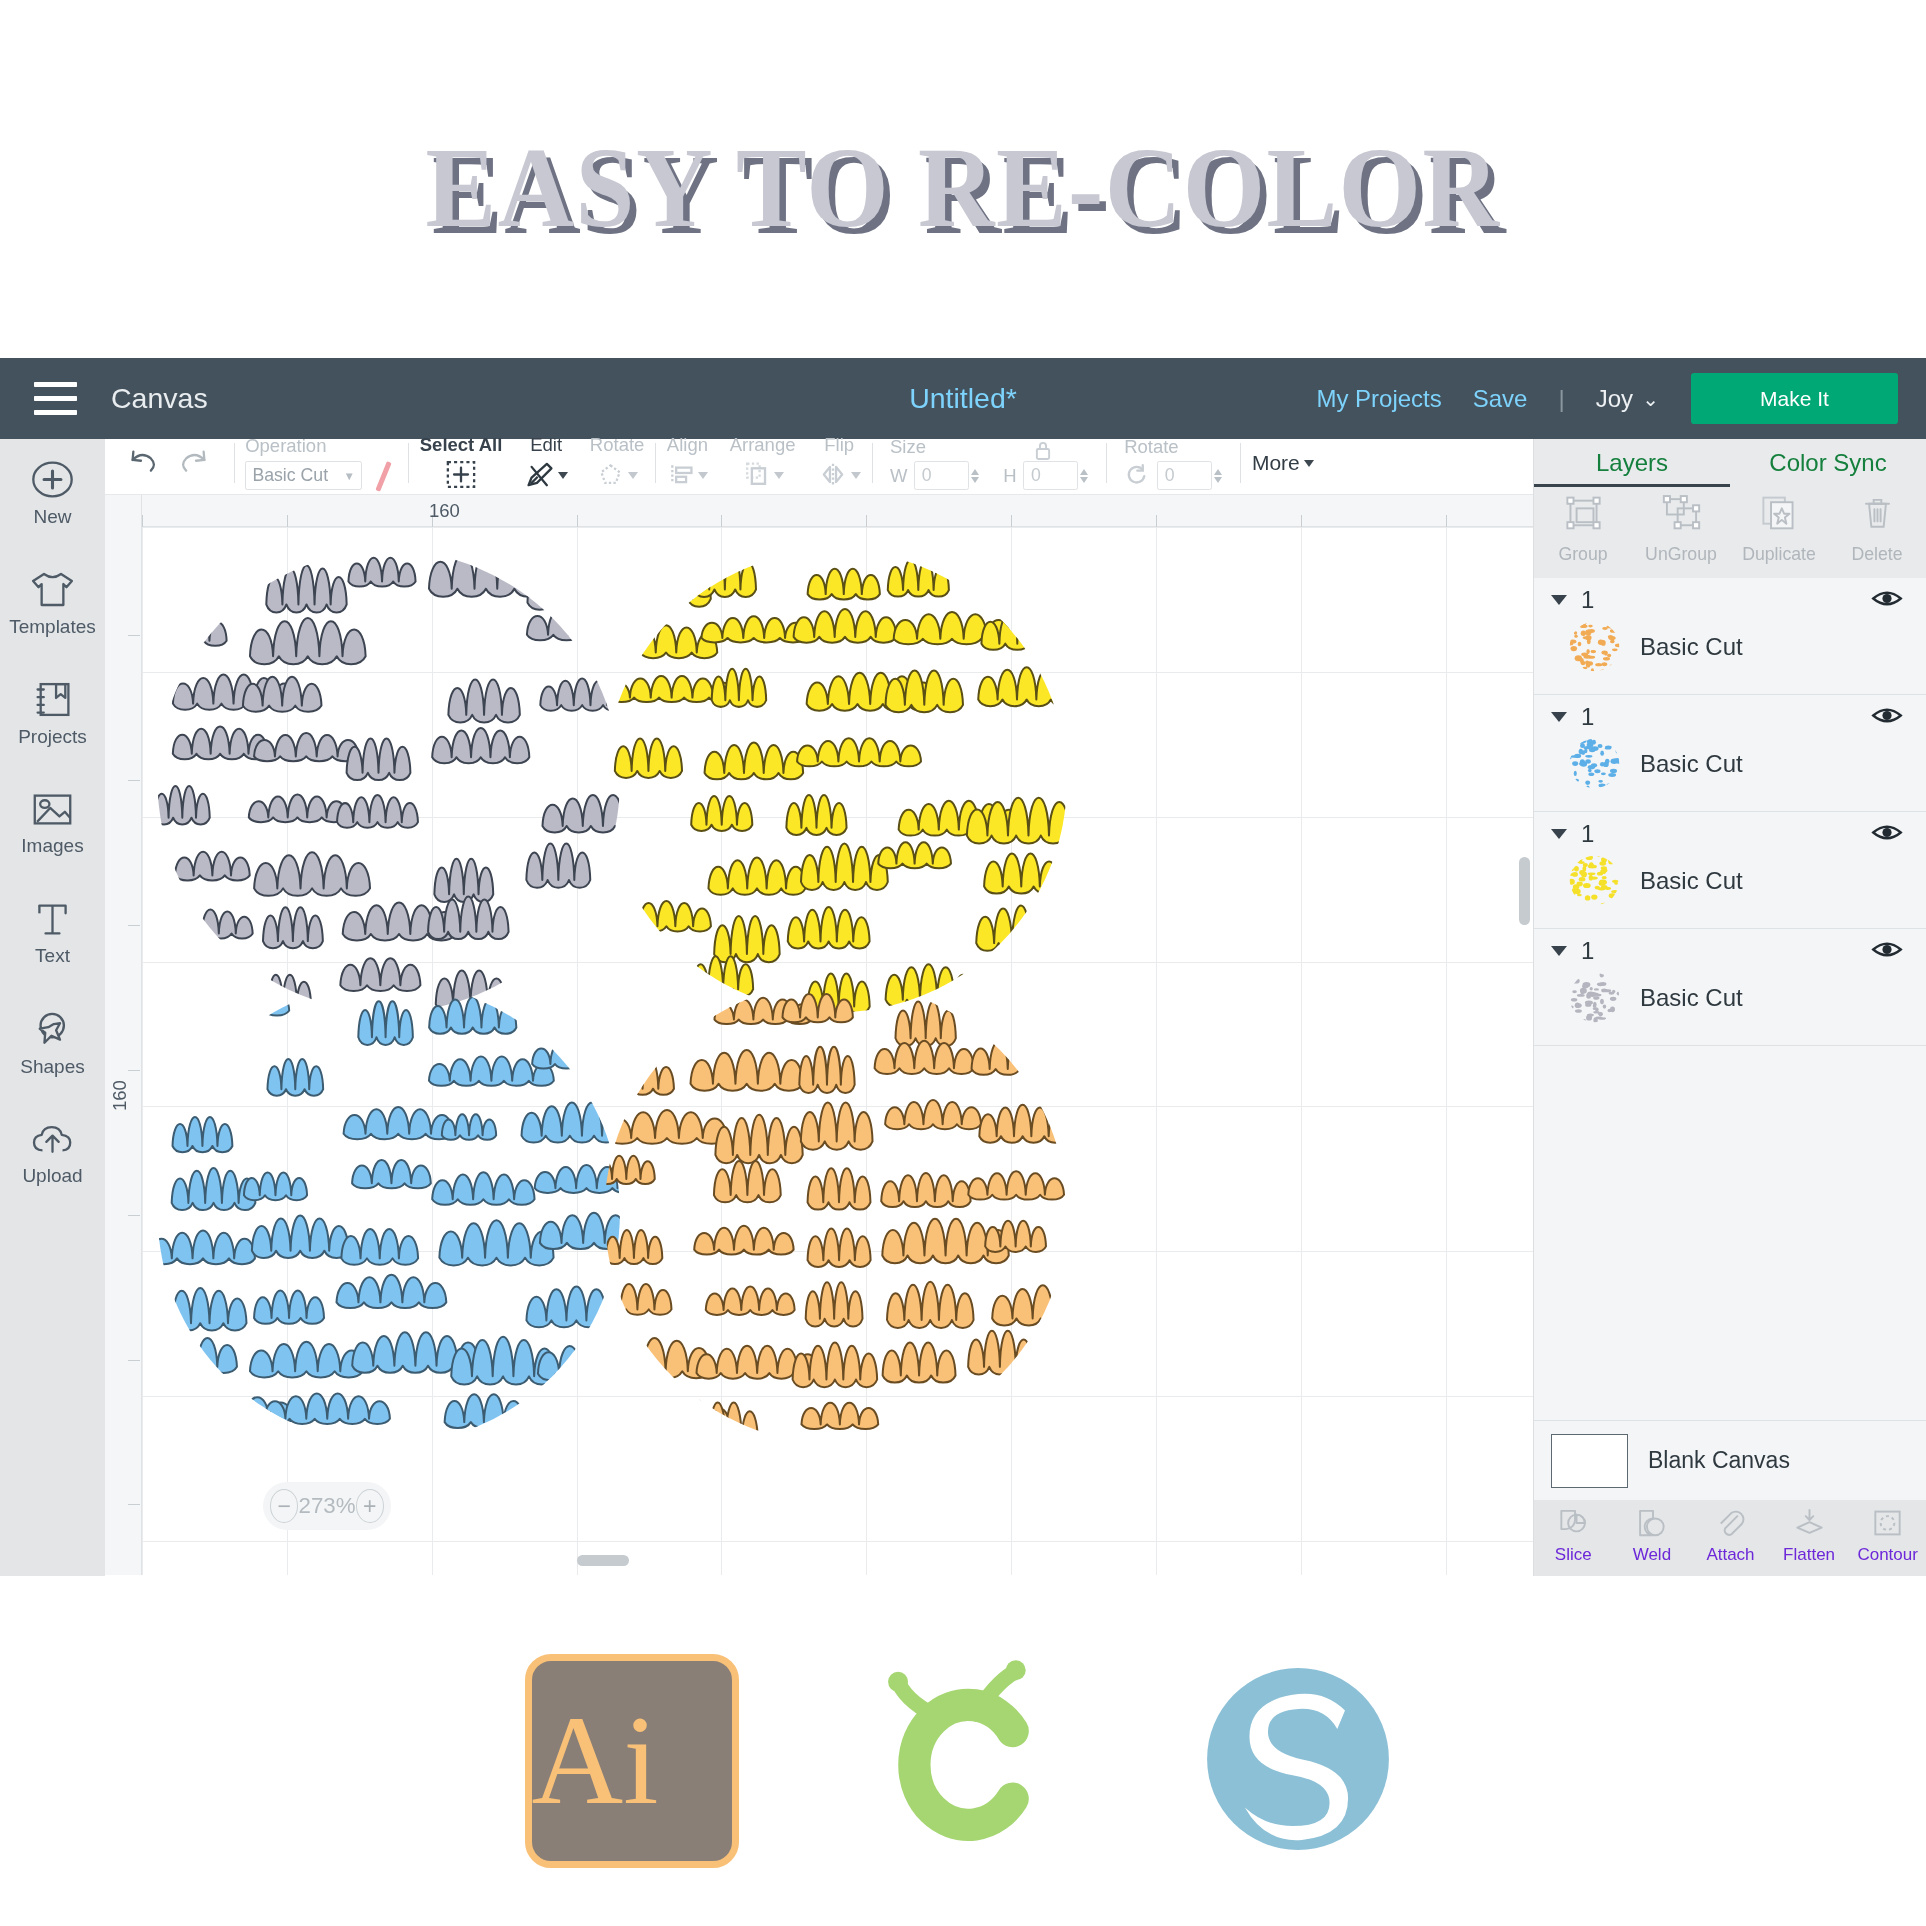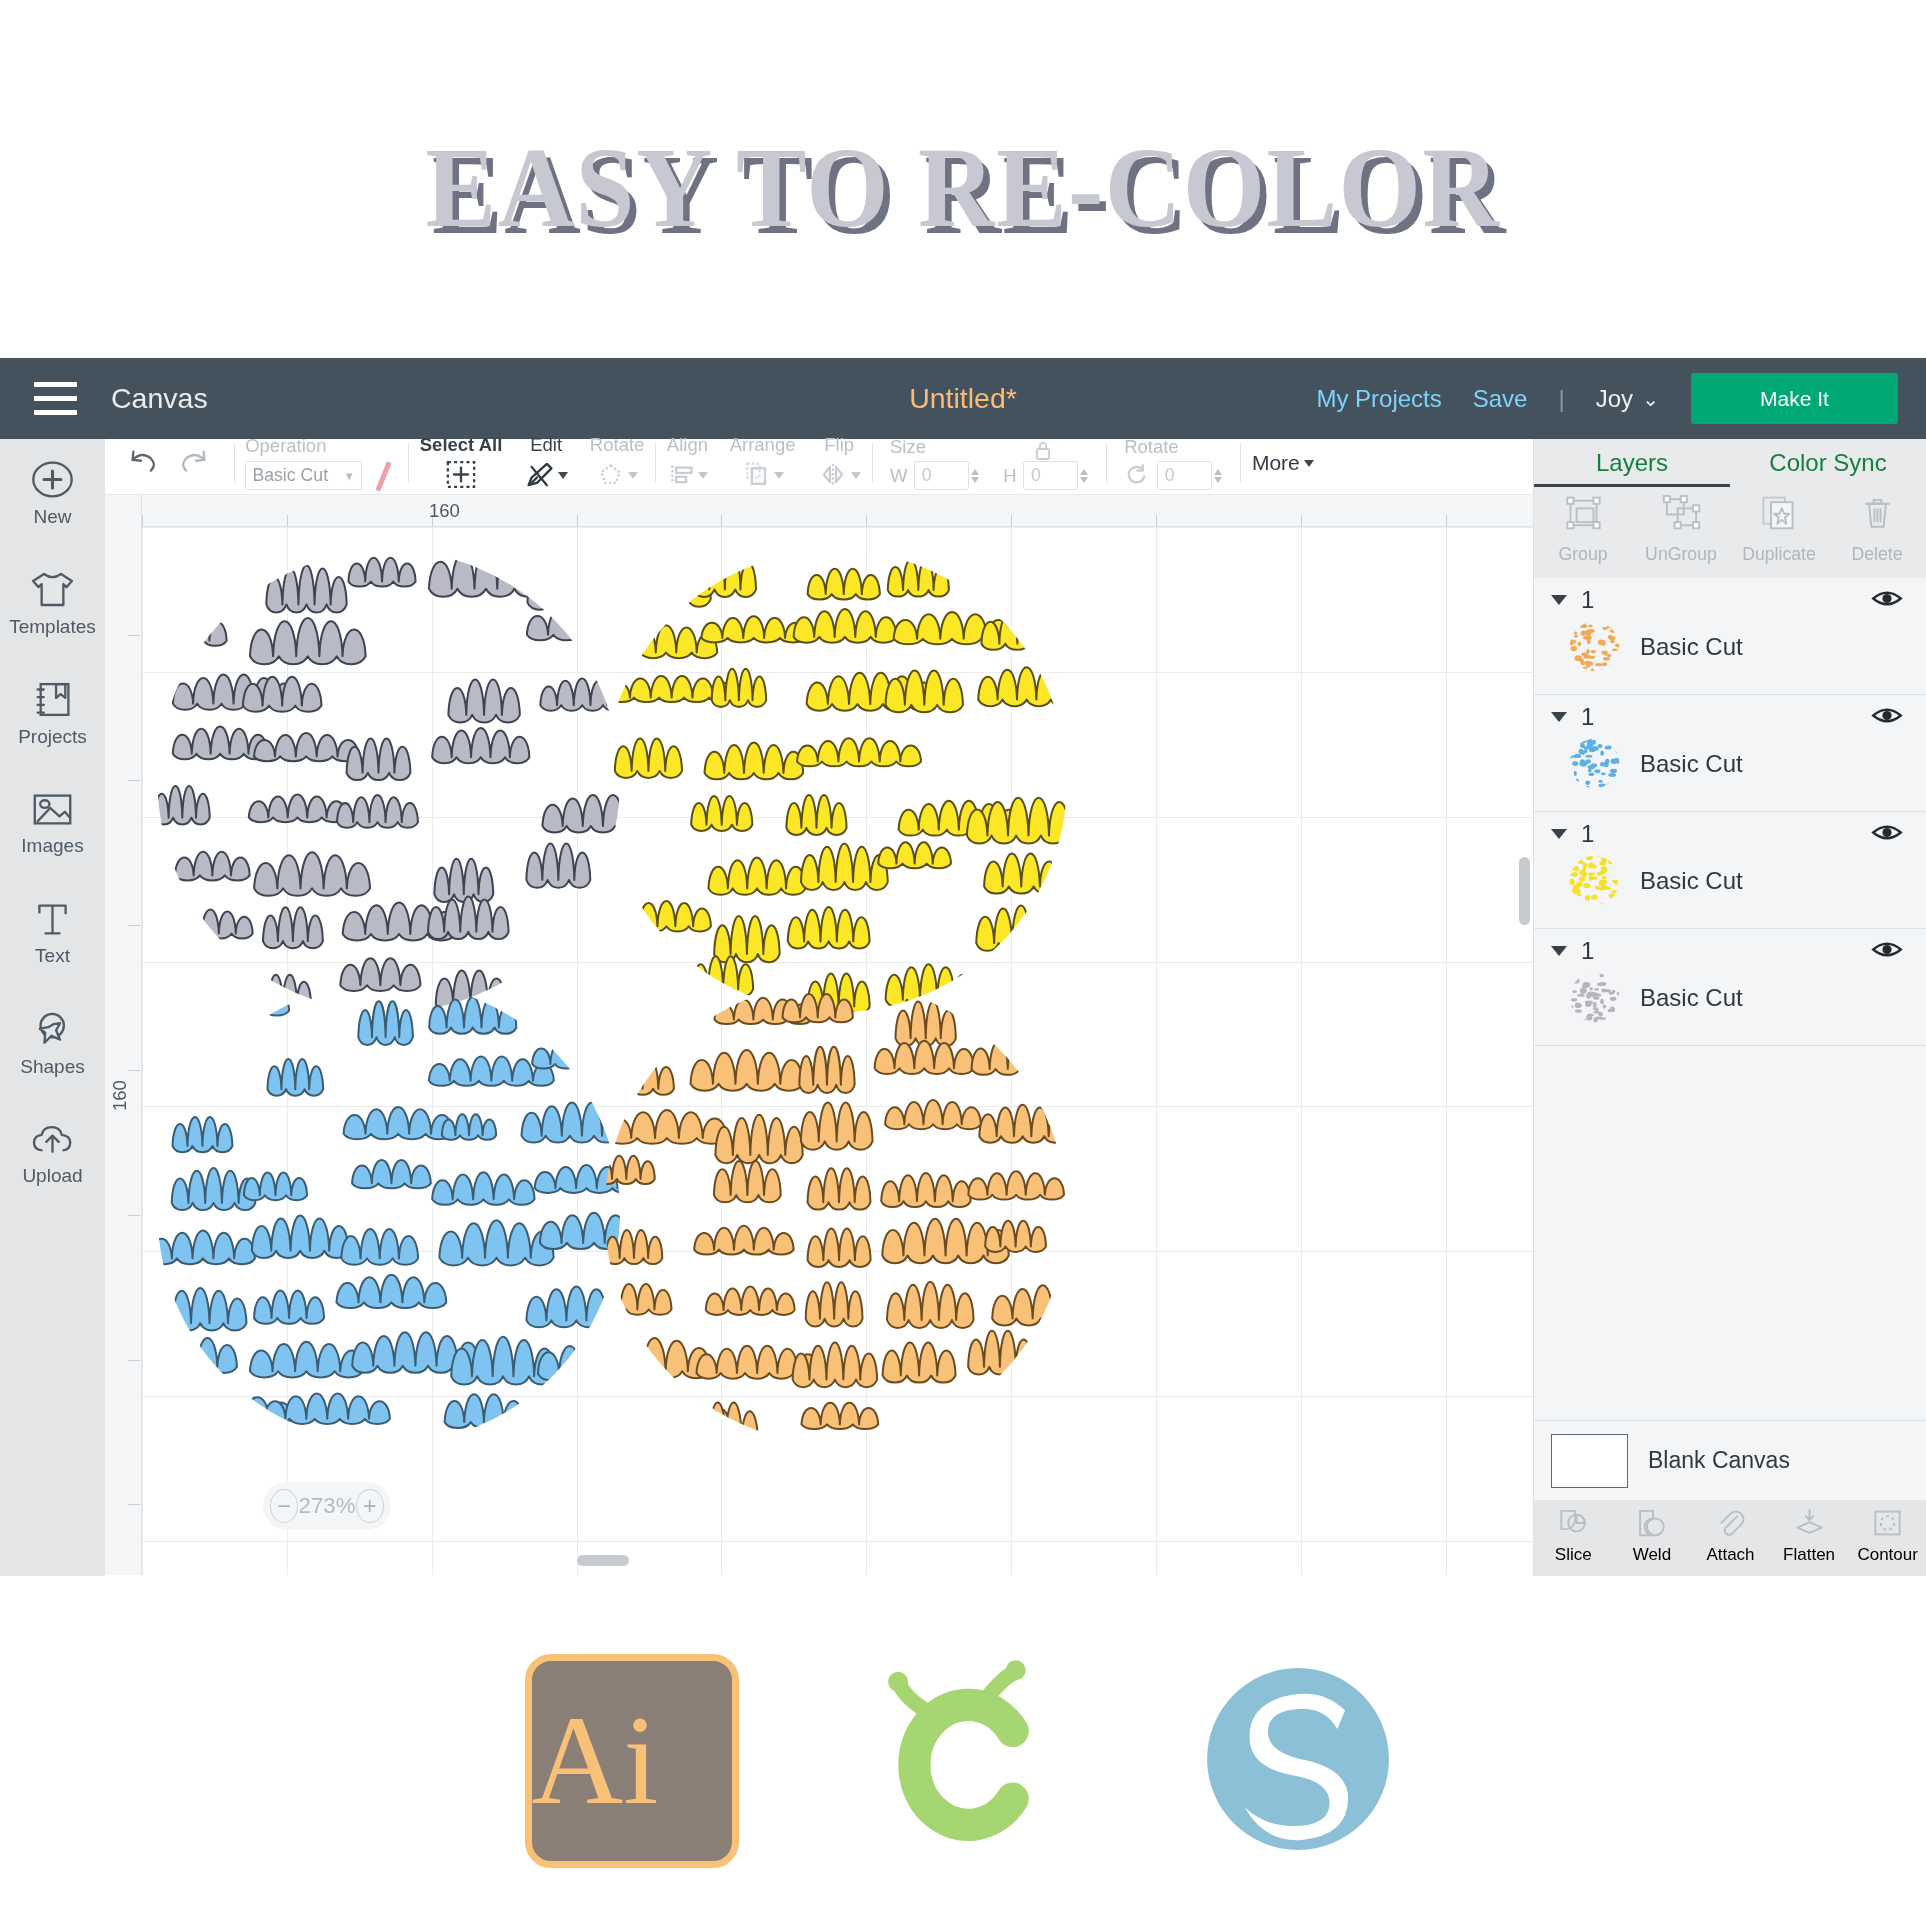--- a/index.html
+++ b/index.html
@@ -37,21 +37,21 @@
   .topbar {
     position: absolute; left: 0; top: 0; width: 1926px; height: 81px;
     background: #44525e;
     display: flex; align-items: center;
   }
   .hamburger { margin-left: 34px; width: 43px; height: 34px;
     display: flex; flex-direction: column; justify-content: space-between; cursor: pointer; }
   .hamburger span { display:block; height: 5.4px; background: #ffffff; border-radius: 0.8px; }
   .canvas-label { color: #e9edef; font-size: 28.5px; margin-left: 34px; }
   .doc-title { position: absolute; left: 0; width: 1926px; text-align: center;
-    color: #fdba74; font-size: 28.5px; pointer-events: none; }
+    color: #7dd3fc; font-size: 28.5px; pointer-events: none; }
   .topbar-right { margin-left: auto; display: flex; align-items: center; margin-right: 28px; }
   .topbar-right .tlink { color: #7dd3fc; font-size: 24px; margin-right: 31px; cursor: pointer; white-space: nowrap; }
   .topbar-right .tsep { color: #8b979f; font-size: 24px; margin-right: 31px; }
   .machine { color: #eef1f3; font-size: 24px; margin-right: 9.2px; cursor: pointer; }
   .chev { color: #eef1f3; font-size: 20px; margin-right: 32px; cursor: pointer; }
   .makeit {
     background: #00a875; color: #ffffff; font-size: 21px;
     width: 207px; height: 51px; border: none; border-radius: 3.1px;
     cursor: pointer; font-family: "Liberation Sans", sans-serif;
   }
@@ -151,21 +151,21 @@
   .lrow { display:flex; align-items:center; padding-left: 35px; }
   .thumb { width: 51px; height: 51px; border-radius: 50%; margin-right: 20px; position:relative; overflow:hidden; }
   .lname { font-size: 24px; color:#2f3940; }
   .blankrow { position:absolute; bottom: 76px; left:0; width:393px; height: 80px;
     display:flex; align-items:center; padding-left: 17px; background:#f4f5f6; border-top:0.8px solid #dfe2e4;}
   .blanksw { width: 77px; height: 54px; background:#fff; border:1.5px solid #5c6970; margin-right: 20px; }
   .blanklbl { font-size: 23px; color:#2f3940; }
   .rbottom { position:absolute; bottom: 0; left:0; width: 393px; height: 76px; background:#e4e6e8;
      display:flex; padding-top: 6.2px;}
   .rb { flex:1; display:flex; flex-direction:column; align-items:center; cursor:pointer; }
-  .rb .lbl { font-size: 17px; color:#000000; margin-top:1.5px; }
+  .rb .lbl { font-size: 17px; color:#6d28d9; margin-top:1.5px; }
 
   
   .logos { position:absolute; left:0; top: 1614px; width: 1926px; height: 293px;
     display:flex; align-items:center; justify-content:center; gap: 116px; }
   .ai-logo { width: 214px; height: 214px; border: 7px solid #f9c077; border-radius: 26px;
     background: #8a7f77; display:flex; align-items:center; justify-content:flex-start; }
   .ai-logo span { font-family:"Liberation Serif", serif; font-size: 127px; color:#f9c077; line-height:1; }
 </style>
 </head>
 <body>

